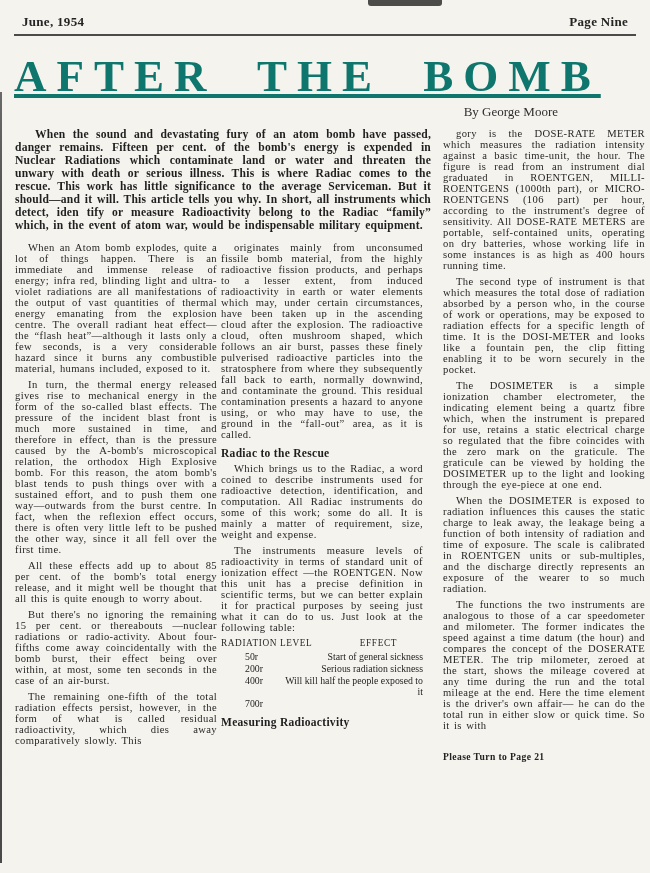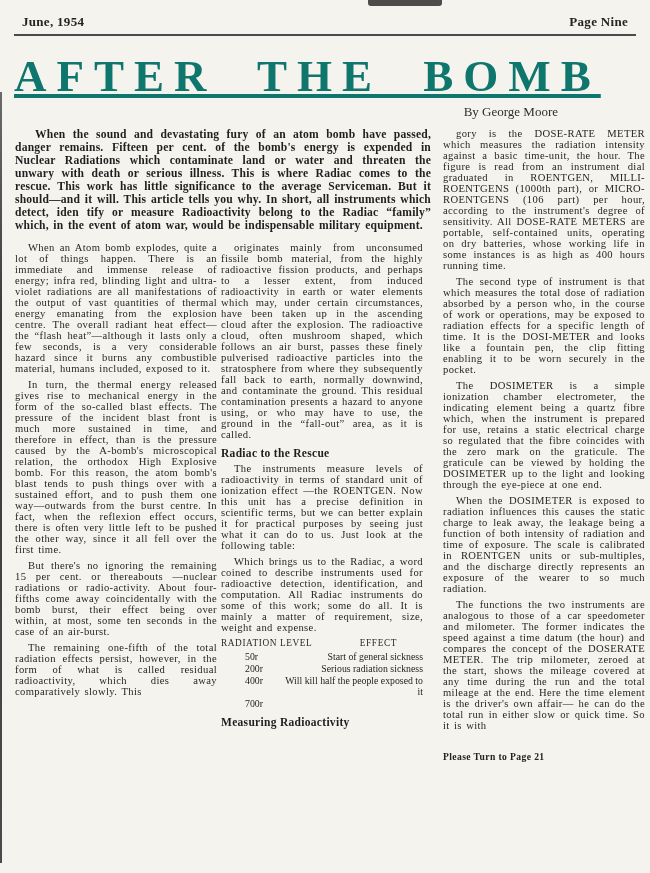--- a/index.html
+++ b/index.html
@@ -112,29 +112,30 @@
 
   <div class="cols">
 
     <div class="left-group">
       <p class="intro">When the sound and devastating fury of an atom bomb have passed, danger remains.  Fifteen per cent. of the bomb's energy is expended in Nuclear Radiations which contaminate land or water and threaten the unwary with death or serious illness.  This is where Radiac comes to the rescue.  This work has little significance to the average Serviceman.  But it should—and it will.  This article tells you why. In short, all instruments which detect, iden tify or measure Radioactivity belong to the Radiac “family” which, in the event of atom war, would be indispensable military equipment.</p>
 
       <div class="two-cols">
         <div class="col">
           <p class="body">When an Atom bomb explodes, quite a lot of things happen. There is an immediate and immense release of energy; infra red, blinding light and ultra-violet radiations are all manifestations of the output of vast quantities of thermal energy emanating from the explosion centre. The overall radiant heat effect—the “flash heat”—although it lasts only a few seconds, is a very considerable hazard since it burns any combustible material, humans included, exposed to it.</p>
           <p class="body">In turn, the thermal energy released gives rise to mechanical energy in the form of the so-called blast effects.  The pressure of the incident blast front is much more sustained in time, and therefore in effect, than is the pressure caused by the A-bomb's microscopical relation, the orthodox High Explosive bomb.  For this reason, the atom bomb's blast tends to push things over with a sustained effort, and to push them one way—outwards from the burst centre.  In fact, when the reflexion effect occurs, there is often very little left to be pushed the other way, since it all fell over the first time.</p>
+          <p class="body">All these effects add up to about 85 per cent. of the bomb's total energy release, and it might well be thought that all this is quite enough to worry about.</p>
           <p class="body">But there's no ignoring the remaining 15 per cent. or thereabouts —nuclear radiations or radio-activity.  About four-fifths come away coincidentally with the bomb burst, their effect being over within, at most, some ten seconds in the case of an air-burst.</p>
           <p class="body">The remaining one-fifth of the total radiation effects persist, however, in the form of what is called residual radioactivity, which dies away comparatively slowly.  This</p>
         </div>
 
         <div class="col">
           <p class="body">originates mainly from unconsumed fissile bomb material, from the highly radioactive fission products, and perhaps to a lesser extent, from induced radioactivity in earth or water elements which may, under certain circumstances, have been taken up in the ascending cloud after the explosion.  The radioactive cloud, often mushroom shaped, which follows an air burst, passes these finely pulverised radioactive particles into the stratosphere from where they subsequently fall back to earth, normally downwind, and contaminate the ground.  This residual contamination presents a hazard to anyone using, or who may have to use, the ground in the “fall-out” area, as it is called.</p>
           <h3 class="subhead">Radiac to the Rescue</h3>
+          <p class="body">Which brings us to the Radiac, a word coined to describe instruments used for radioactive detection, identification, and computation.  All Radiac instruments do some of this work; some do all.  It is mainly a matter of requirement, size, weight and expense.</p>
           <p class="body">The instruments measure levels of radioactivity in terms of standard unit of ionization effect —the ROENTGEN.  Now this unit has a precise definition in scientific terms, but we can better explain it for practical purposes by seeing just what it can do to us.  Just look at the following table:</p>
-          <p class="body">Which brings us to the Radiac, a word coined to describe instruments used for radioactive detection, identification, and computation.  All Radiac instruments do some of this work; some do all.  It is mainly a matter of requirement, size, weight and expense.</p>
 
           <div class="rad-table">
             <div class="thead">
               <span class="h1">RADIATION LEVEL</span>
               <span class="h2">EFFECT</span>
             </div>
             <div class="rad-row">
               <span class="level">50r</span>
               <span class="effect">Start of general sickness</span>
             </div>

